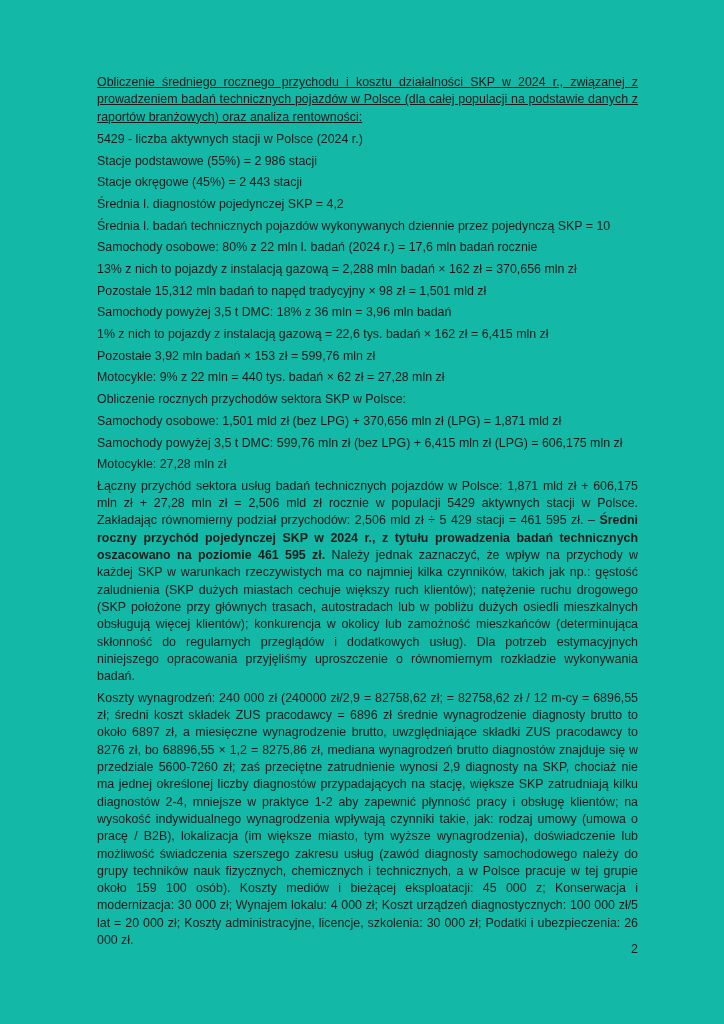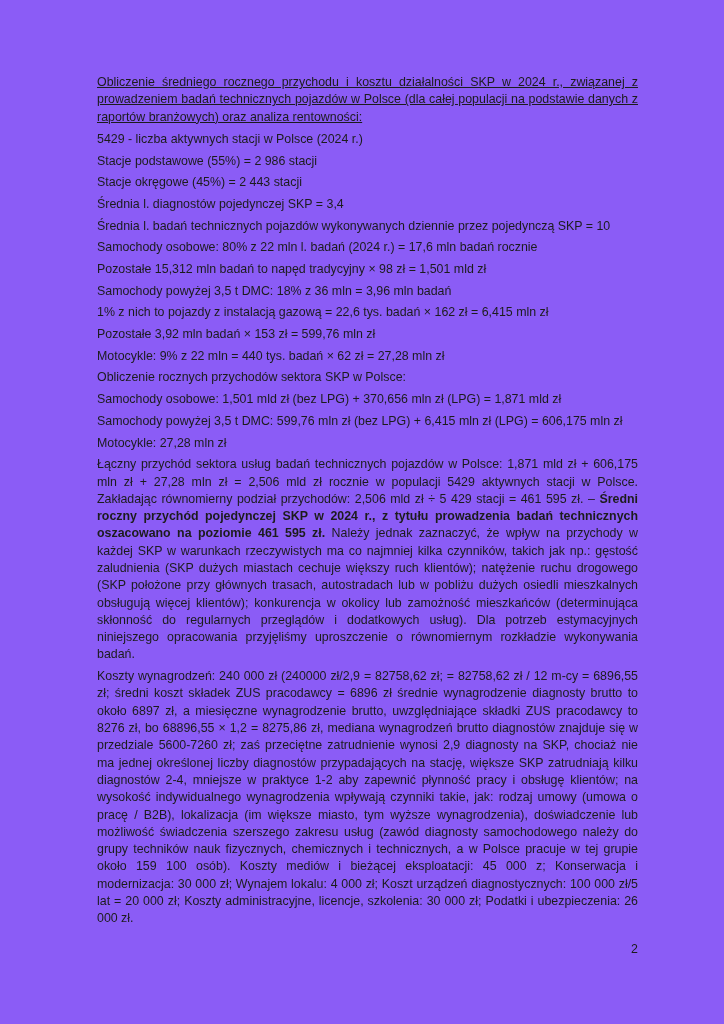--- a/index.html
+++ b/index.html
@@ -4,21 +4,21 @@
 <style>
   html, body {
     margin: 0;
     padding: 0;
     background: #ffffff;
   }
   .page {
     position: relative;
     width: 724px;
     height: 1024px;
-    background: #8b5cf6;
+    background: #14b8a6;
     overflow: hidden;
     font-family: "Liberation Sans", "DejaVu Sans", sans-serif;
     font-size: 12.4px;
     line-height: 17.3px;
     color: #1c1c1c;
   }
   .content {
     position: absolute;
     left: 97px;
     top: 74px;
@@ -52,23 +52,24 @@
 <body>
 
 <div class="page">
   <div class="content">
 
     <p class="heading">Obliczenie średniego rocznego przychodu i kosztu działalności SKP w 2024 r., związanej z prowadzeniem badań technicznych pojazdów w Polsce (dla całej populacji na podstawie danych z raportów branżowych) oraz analiza rentowności:</p>
 
     <div class="line">5429 - liczba aktywnych stacji w Polsce (2024 r.)</div>
     <div class="line">Stacje podstawowe (55%) = 2 986 stacji</div>
     <div class="line">Stacje okręgowe (45%) = 2 443 stacji</div>
-    <div class="line">Średnia l. diagnostów pojedynczej SKP = 3,4</div>
+    <div class="line">Średnia l. diagnostów pojedynczej SKP = 4,2</div>
     <div class="line">Średnia l. badań technicznych pojazdów wykonywanych dziennie przez pojedynczą SKP = 10</div>
     <div class="line">Samochody osobowe: 80% z 22 mln l. badań (2024 r.) = 17,6 mln badań rocznie</div>
+    <div class="line">13% z nich to pojazdy z instalacją gazową = 2,288 mln badań × 162 zł = 370,656 mln zł</div>
     <div class="line">Pozostałe 15,312 mln badań to napęd tradycyjny × 98 zł = 1,501 mld zł</div>
     <div class="line">Samochody powyżej 3,5 t DMC: 18% z 36 mln = 3,96 mln badań</div>
     <div class="line">1% z nich to pojazdy z instalacją gazową = 22,6 tys. badań × 162 zł = 6,415 mln zł</div>
     <div class="line">Pozostałe 3,92 mln badań × 153 zł = 599,76 mln zł</div>
     <div class="line">Motocykle: 9% z 22 mln = 440 tys. badań × 62 zł = 27,28 mln zł</div>
     <div class="line">Obliczenie rocznych przychodów sektora SKP w Polsce:</div>
     <div class="line">Samochody osobowe: 1,501 mld zł (bez LPG) + 370,656 mln zł (LPG) = 1,871 mld zł</div>
     <div class="line">Samochody powyżej 3,5 t DMC: 599,76 mln zł (bez LPG) + 6,415 mln zł (LPG) = 606,175 mln zł</div>
     <div class="line">Motocykle: 27,28 mln zł</div>
 

